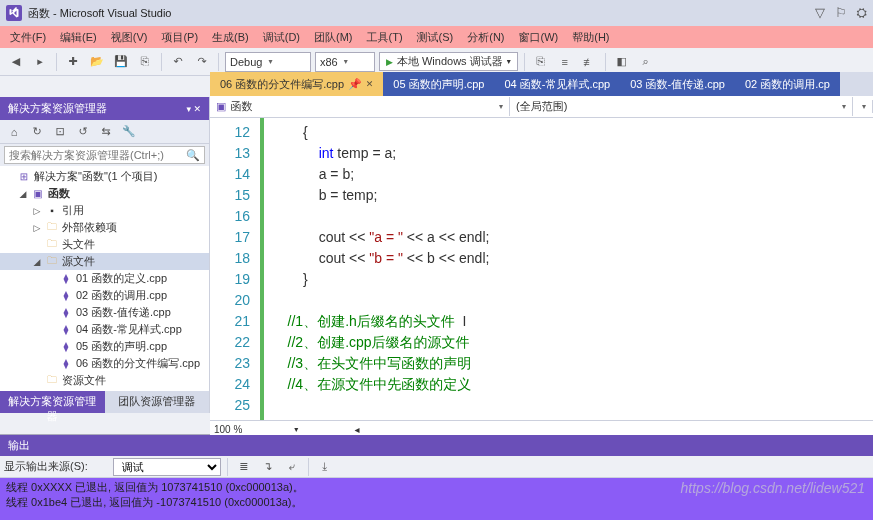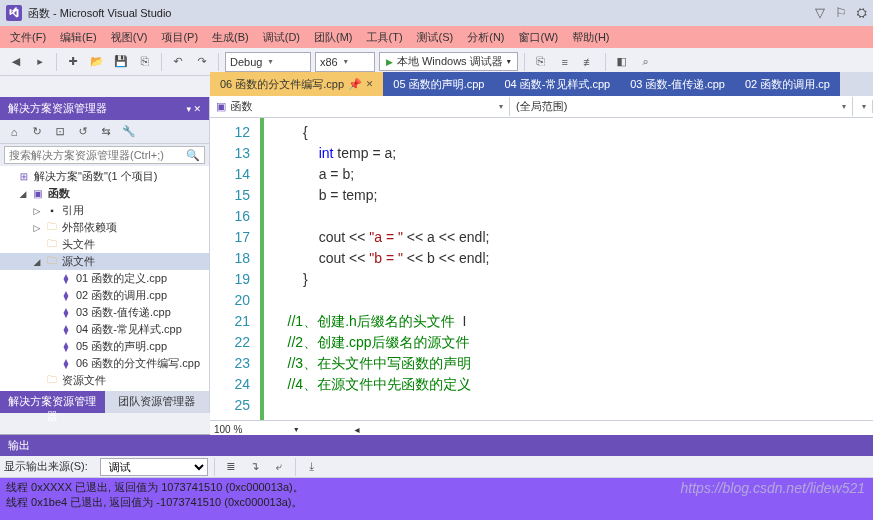--- a/index.html
+++ b/index.html
@@ -54,21 +54,21 @@
 .marks .bar { width: 4px; height: 100%; background: #5cb85c; margin-left: 2px; }
 .code { flex: 1; padding: 4px 0; }
 .code-line { height: 21px; line-height: 21px; white-space: pre; }
 .kw { color: #0000ff; }
 .str { color: #a31515; }
 .cmt { color: #008000; }
 .zoom { height: 18px; border-top: 1px solid #ccd0dd; display: flex; align-items: center; padding: 0 4px; font-size: 10px; gap: 48px; }
 .output { border-top: 1px solid #aab; display: flex; flex-direction: column; height: 86px; background: #eef0f5; }
 .out-header { background: #6a4fb8; color: #fff; padding: 3px 8px; font-size: 11px; }
 .out-tools { height: 22px; display: flex; align-items: center; padding: 0 4px; gap: 4px; border-bottom: 1px solid #ccd0dd; }
-.out-tools .lbl { font-size: 11px; margin-right: 8px; }
+.out-tools .lbl { font-size: 11px; margin-right: 21px; }
 .out-tools select { font-size: 11px; border: 1px solid #aab; padding: 1px 60px 1px 4px; background: #fff; }
 .out-body { flex: 1; background: #8b5cf6; color: #222; font-family: Consolas, monospace; font-size: 11px; padding: 2px 6px; overflow: hidden; }
 .watermark { position: absolute; right: 8px; bottom: 24px; color: rgba(200,200,210,0.7); font-size: 14px; font-style: italic; pointer-events: none; }
 .icon { font-style: normal; }
 </style>
 </head>
 <body>
 
 <div class="titlebar">
   <div class="vs-logo">

